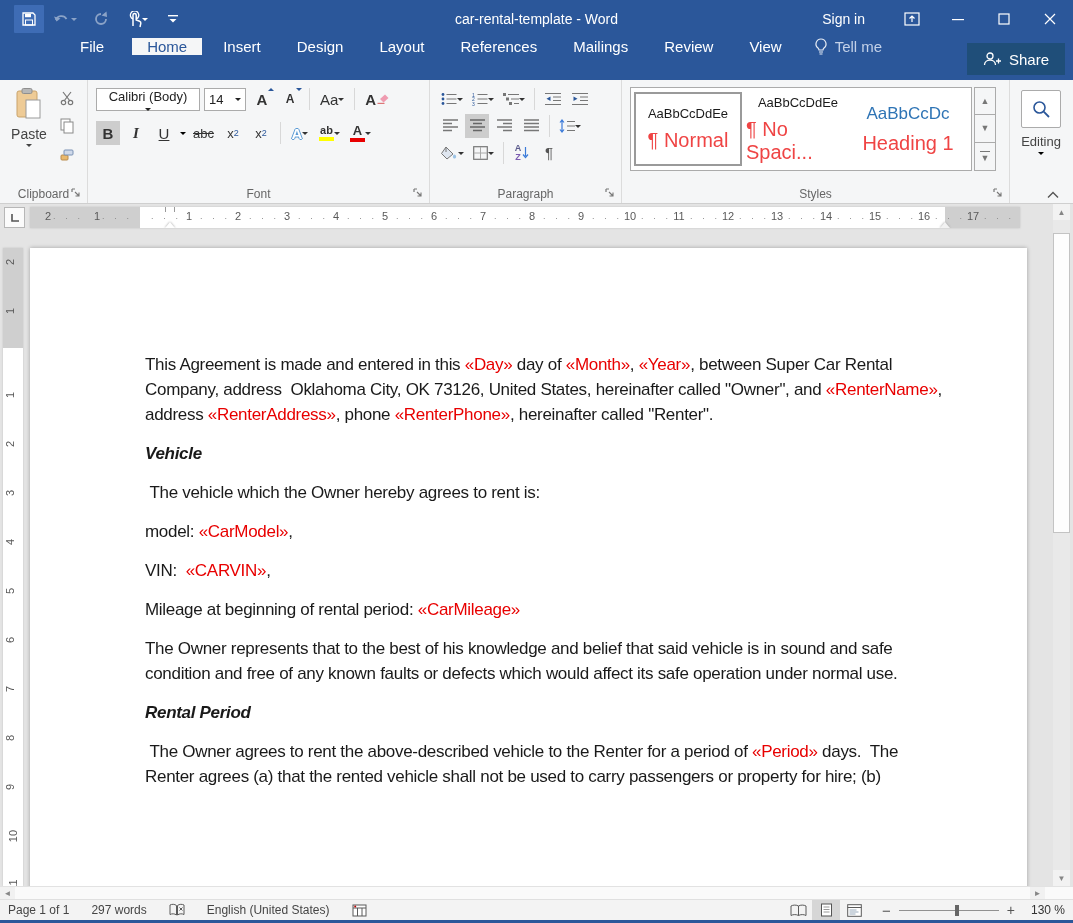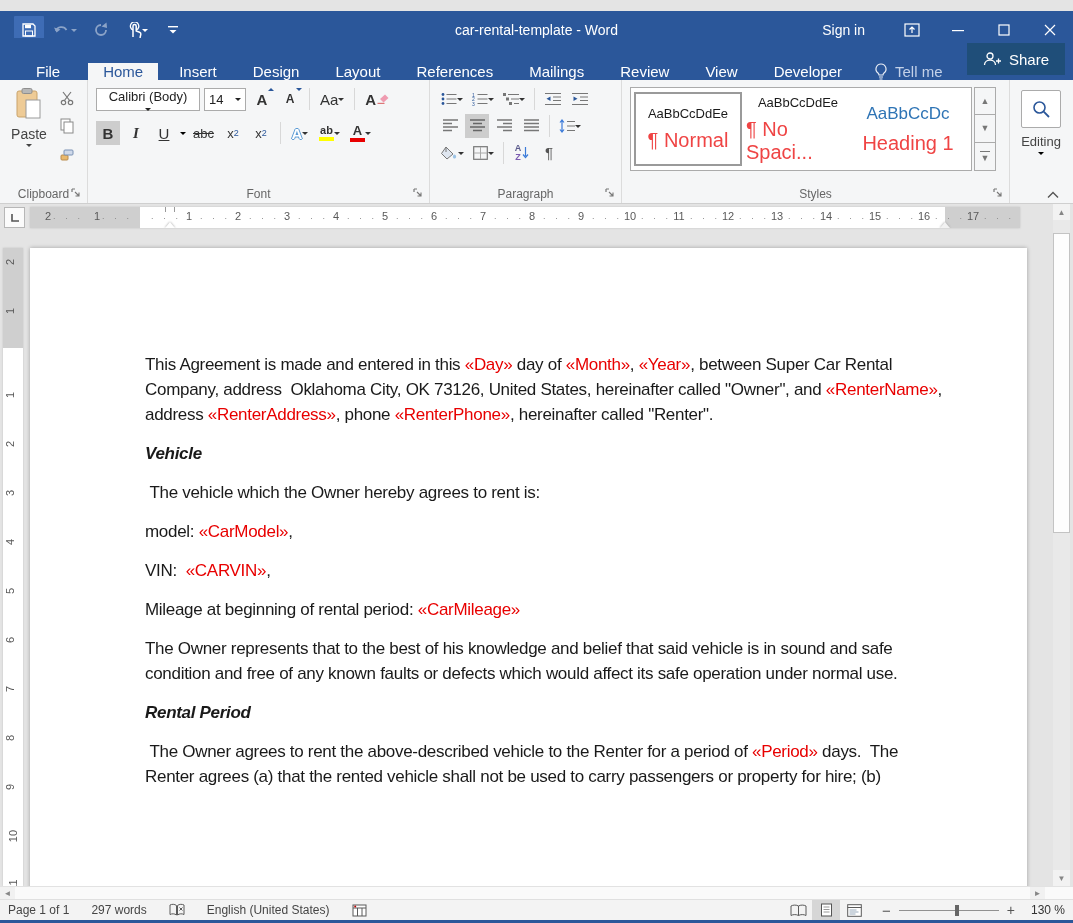--- a/index.html
+++ b/index.html
@@ -2,35 +2,35 @@
 <html><head>
 <meta charset="utf-8">
 <style>
   html,body{margin:0;padding:0;background:#999;}
   #app{position:relative;width:1073px;height:923px;overflow:hidden;background:#e4e4e4;
        font-family:"Liberation Sans",sans-serif;-webkit-font-smoothing:antialiased;}
   #app *{box-sizing:border-box;}
   svg{display:block;}
 
   
-  .titlebar{position:absolute;top:11px;left:0;width:100%;height:38px;background:#2b579a;color:#fff;
+  .titlebar{position:absolute;top:0;left:0;width:100%;height:38px;background:#2b579a;color:#fff;
             display:flex;align-items:center;}
   .qat{display:flex;align-items:center;gap:6px;padding-left:14px;}
   .qat-btn{width:30px;height:28px;display:flex;align-items:center;justify-content:center;border-radius:1px;}
   .qat-save{background:#3e6cb5;}
   .qat-dim{opacity:.45;}
   .titlebar-title{position:absolute;left:0;right:0;text-align:center;font-size:14px;color:#fff;pointer-events:none;}
   .titlebar-right{margin-left:auto;display:flex;align-items:center;gap:0;height:100%;}
   .signin{font-size:14px;padding:0 24px;}
   .wbtn{width:46px;height:100%;display:flex;align-items:center;justify-content:center;font-size:13px;}
   .da{width:0;height:0;border:3px solid transparent;border-top-color:currentColor;margin-top:4px;}
   .da-w{border-top-color:#fff;}
 
   
-  .tabrow{position:absolute;top:38px;left:0;width:100%;height:42px;background:#2b579a;display:flex;align-items:flex-end;}
+  .tabrow{position:absolute;top:38px;left:0;width:100%;height:42px;background:#2b579a;display:flex;align-items:flex-start;padding-left:44px;}
   .tab{color:#fff;font-size:15px;display:flex;align-items:center;padding:0 15px;margin:0 3px;}
   .tab-file{padding:0 22px;margin-left:14px;}
   .tab-active{background:#f5f6f7;color:#2b579a;margin:0 3px;}
   .tellme{color:#c3d1e8;display:flex;align-items:center;gap:7px;font-size:15px;padding:0 14px;}
   .share-btn{margin-left:auto;margin-right:8px;align-self:center;height:32px;background:#1f4e79;color:#fff;
              display:flex;align-items:center;gap:8px;font-size:15px;padding:0 16px;}
 
   
   .ribbon{position:absolute;top:80px;left:0;width:100%;height:124px;background:#f5f6f7;
           border-bottom:1px solid #cfcfcf;display:flex;}
@@ -210,21 +210,20 @@
   <div class="tabrow">
     <div class="tab tab-file">File</div>
     <div class="tab tab-active">Home</div>
     <div class="tab">Insert</div>
     <div class="tab">Design</div>
     <div class="tab">Layout</div>
     <div class="tab">References</div>
     <div class="tab">Mailings</div>
     <div class="tab">Review</div>
     <div class="tab">View</div>
-    <div class="tab">Developer</div>
     <div class="tellme">
       <span>
         <svg width="14" height="17" viewBox="0 0 14 17">
             <path d="M7 1 a5 5 0 0 1 3 9 c-.7.6-1 1.3-1 2 H5 c0-.7-.3-1.4-1-2 a5 5 0 0 1 3-9 Z" fill="none" stroke="#e8edf5" stroke-width="1.2"></path>
             <path d="M5 14 h4 M5.5 16 h3" stroke="#e8edf5" stroke-width="1.2"></path>
           </svg>
       </span>
       <span>Tell me</span>
     </div>
     <div class="share-btn">

